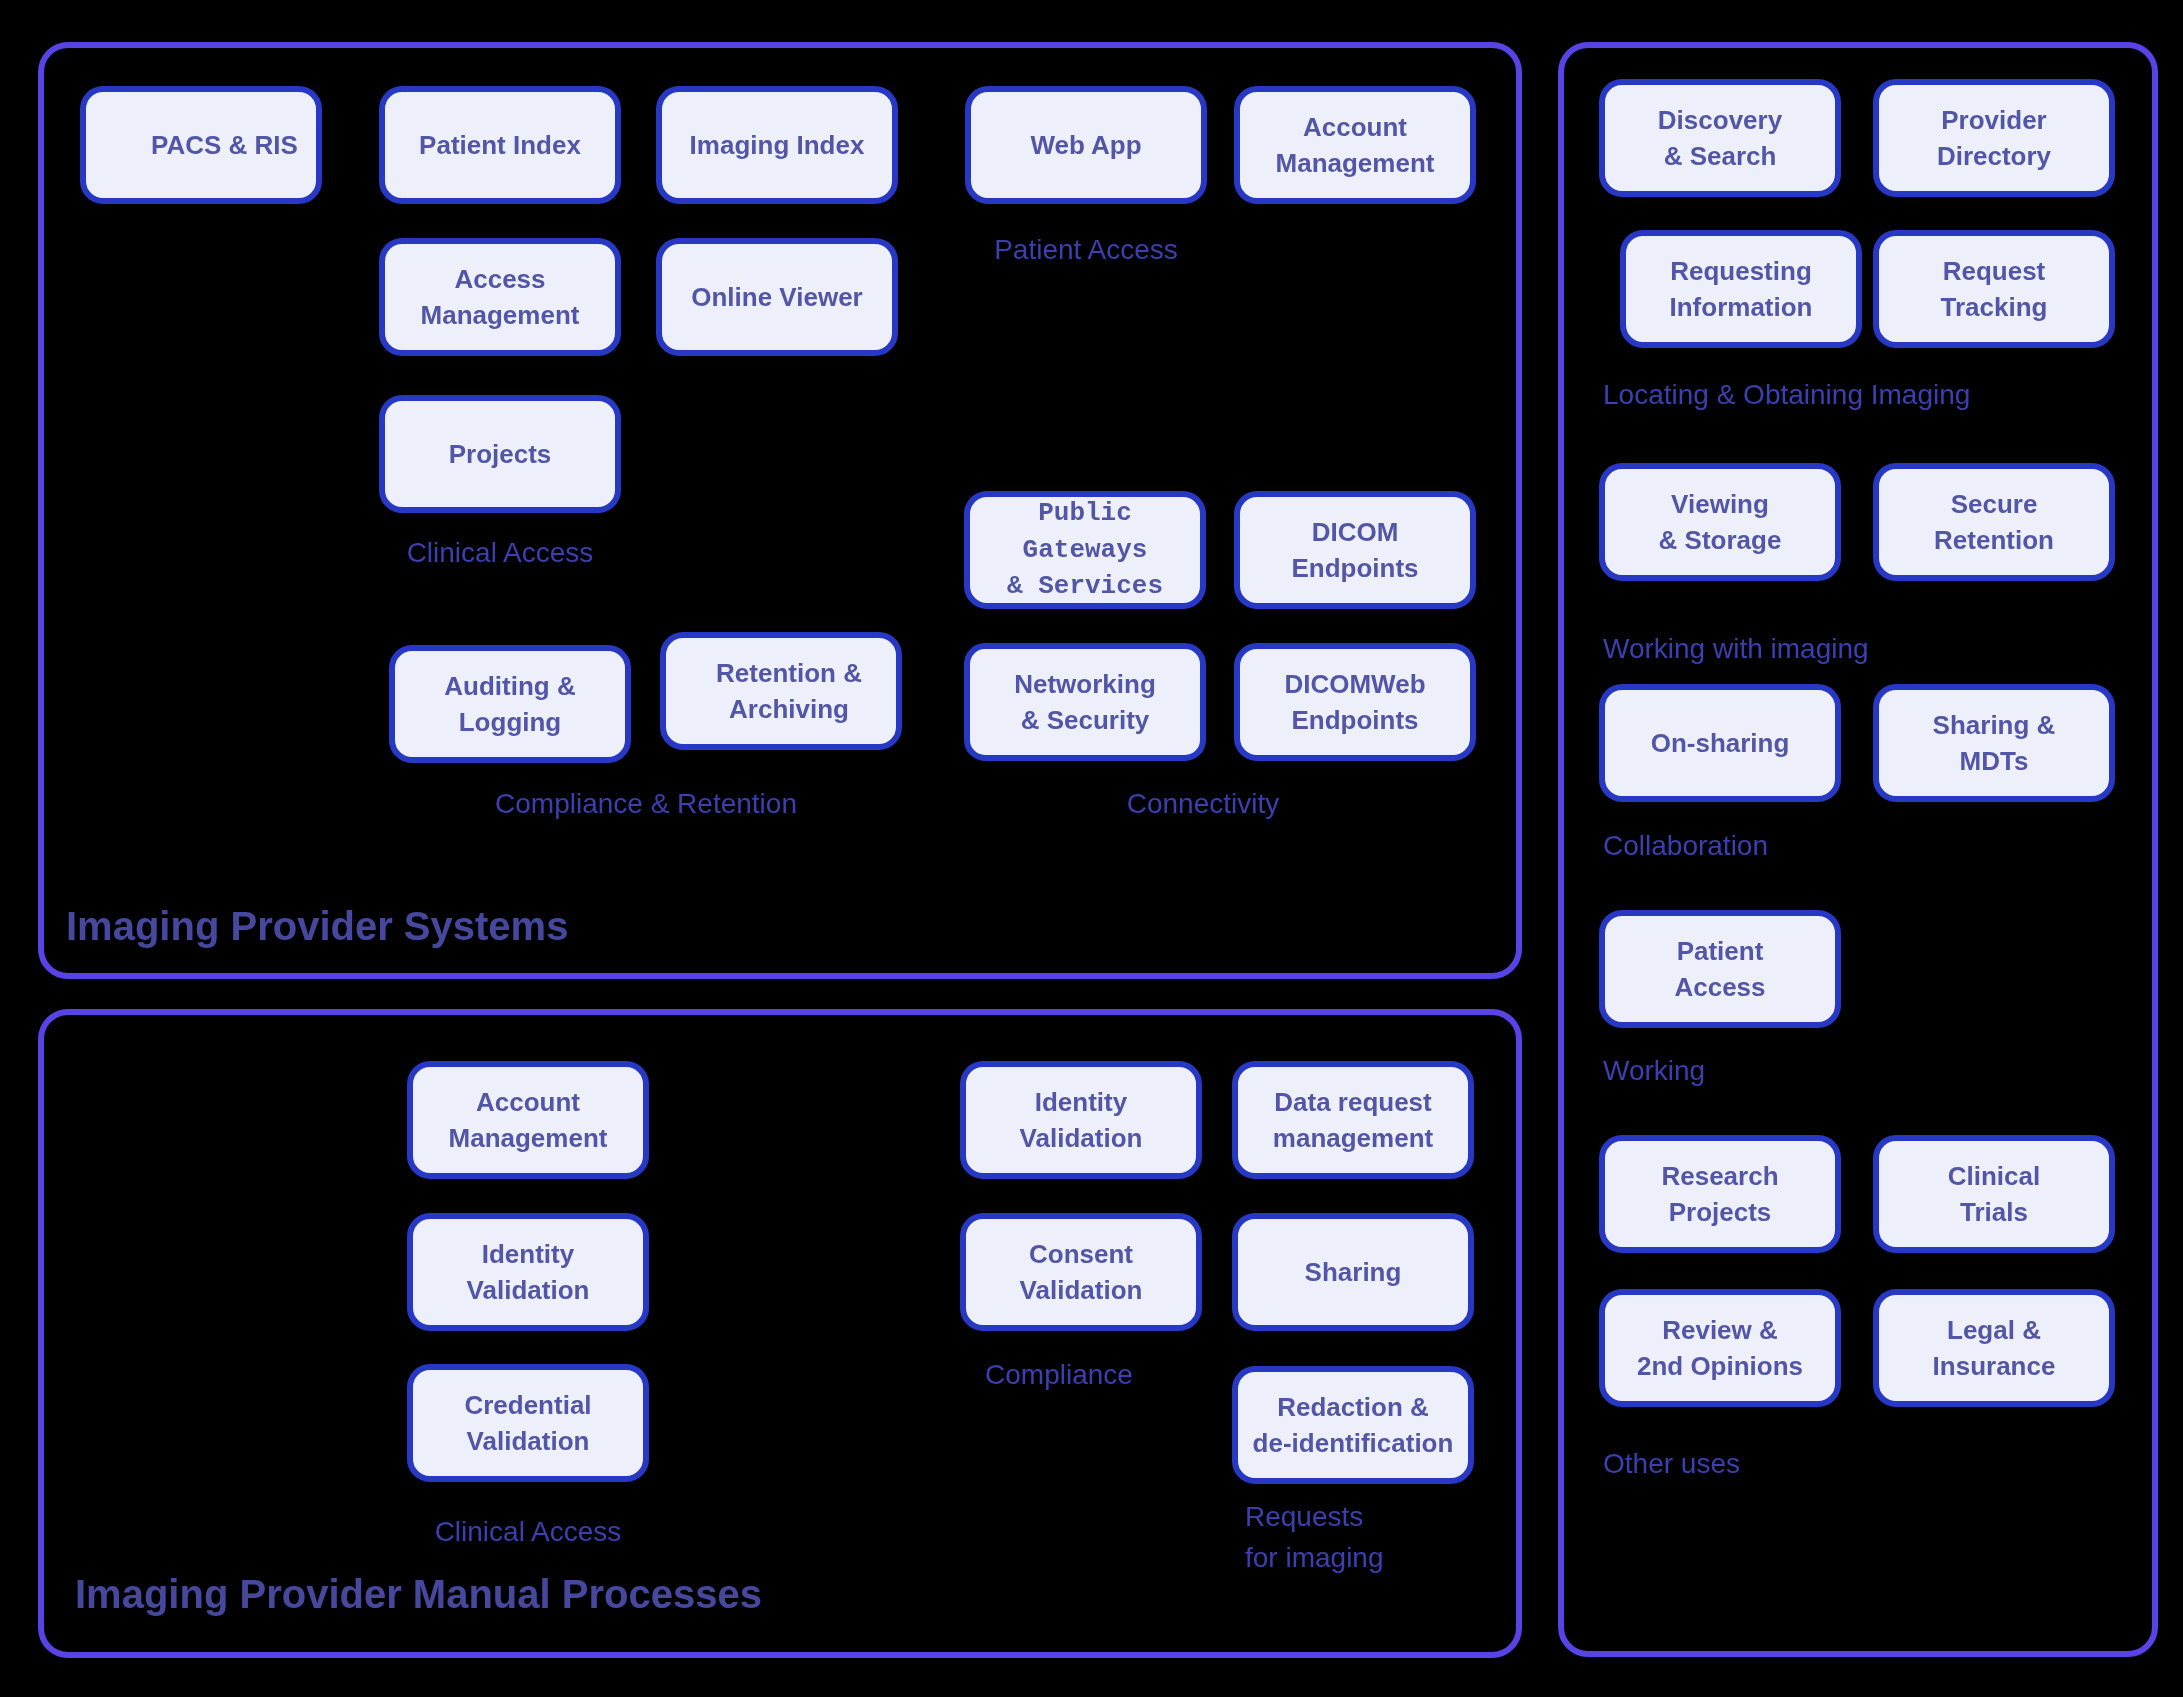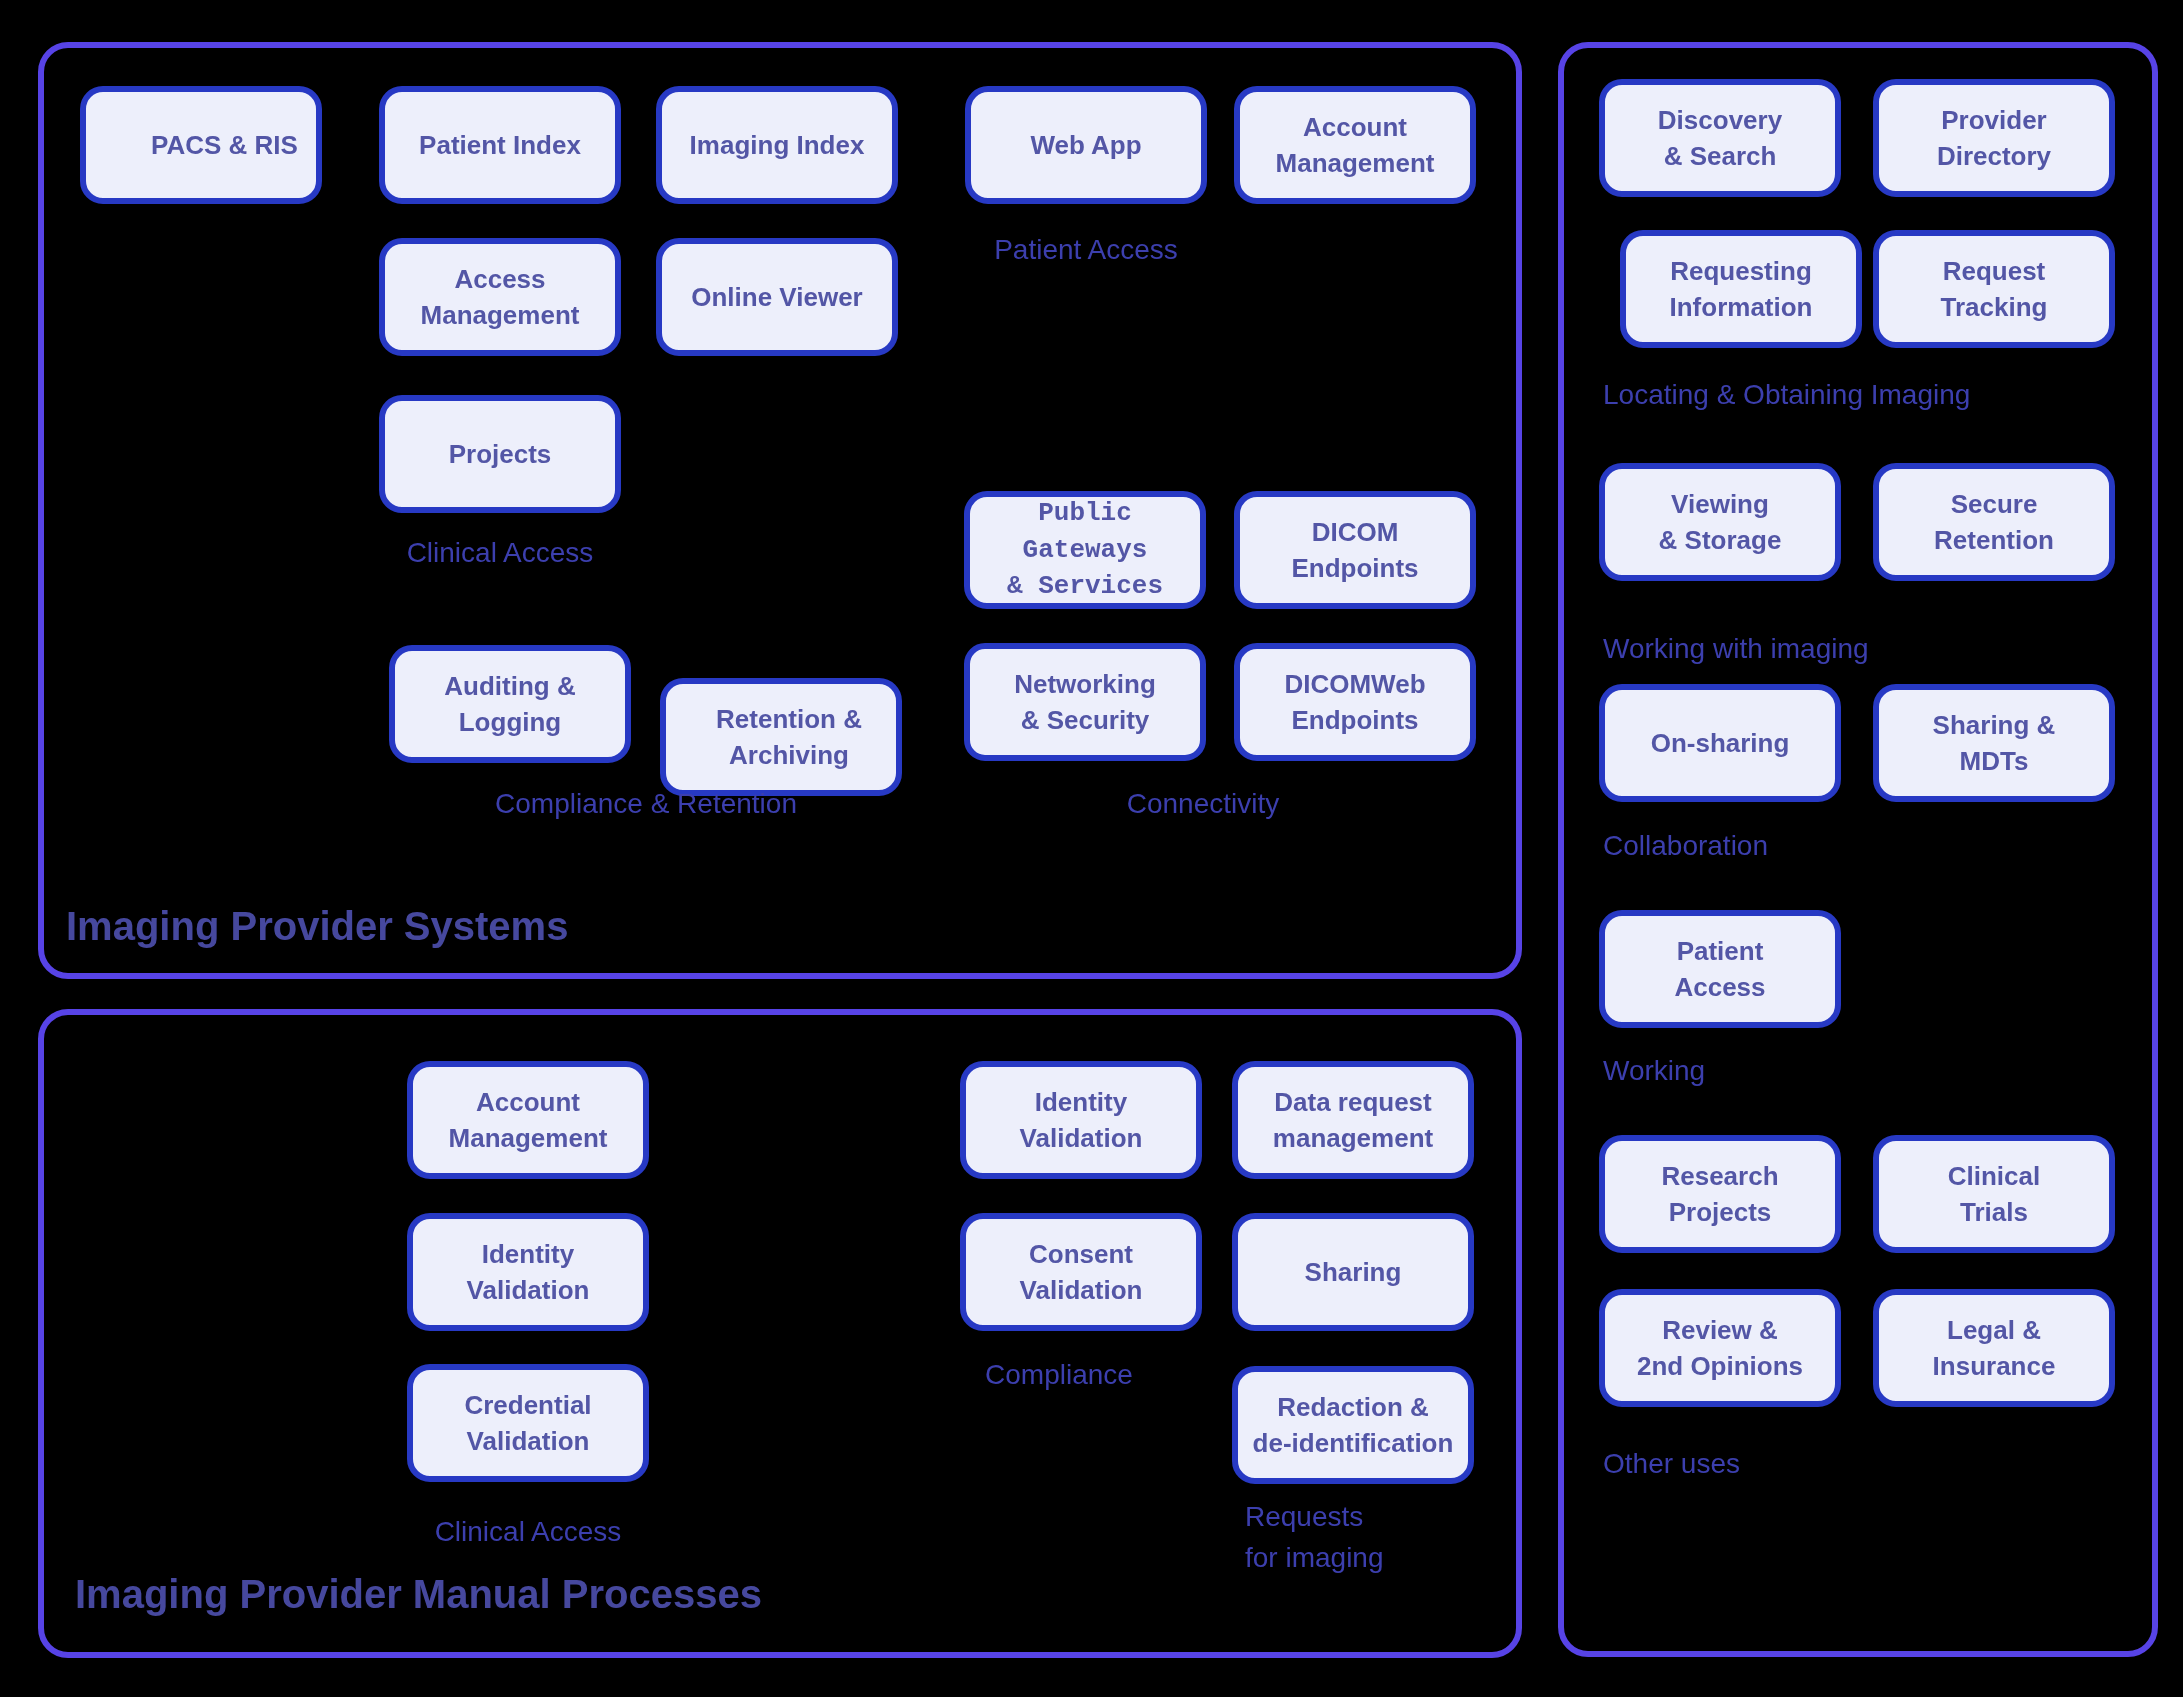--- a/index.html
+++ b/index.html
@@ -69,21 +69,21 @@
 
     <div class="glabel center" style="left:335px;top:485px;width:242px;">Clinical Access</div>
 
     <div class="node" style="left:920px;top:443px;font-family:Liberation Mono, monospace;">Public Gateways
 &amp; Services</div>
     <div class="node" style="left:1190px;top:443px;">DICOM
 Endpoints</div>
 
     <div class="node" style="left:345px;top:597px;">Auditing &amp;
 Logging</div>
-    <div class="node" style="left:616px;top:630px;padding-left:16px;">Retention &amp;
+    <div class="node" style="left:616px;top:584px;padding-left:16px;">Retention &amp;
 Archiving</div>
     <div class="node" style="left:920px;top:595px;border-radius:21px;">Networking
 &amp; Security</div>
     <div class="node" style="left:1190px;top:595px;">DICOMWeb
 Endpoints</div>
 
     <div class="glabel center" style="left:345px;top:736px;width:514px;">Compliance &amp; Retention</div>
     <div class="glabel center" style="left:920px;top:736px;width:478px;">Connectivity</div>
 
     <div class="ctitle" style="left:22px;top:856px;">Imaging Provider Systems</div>

